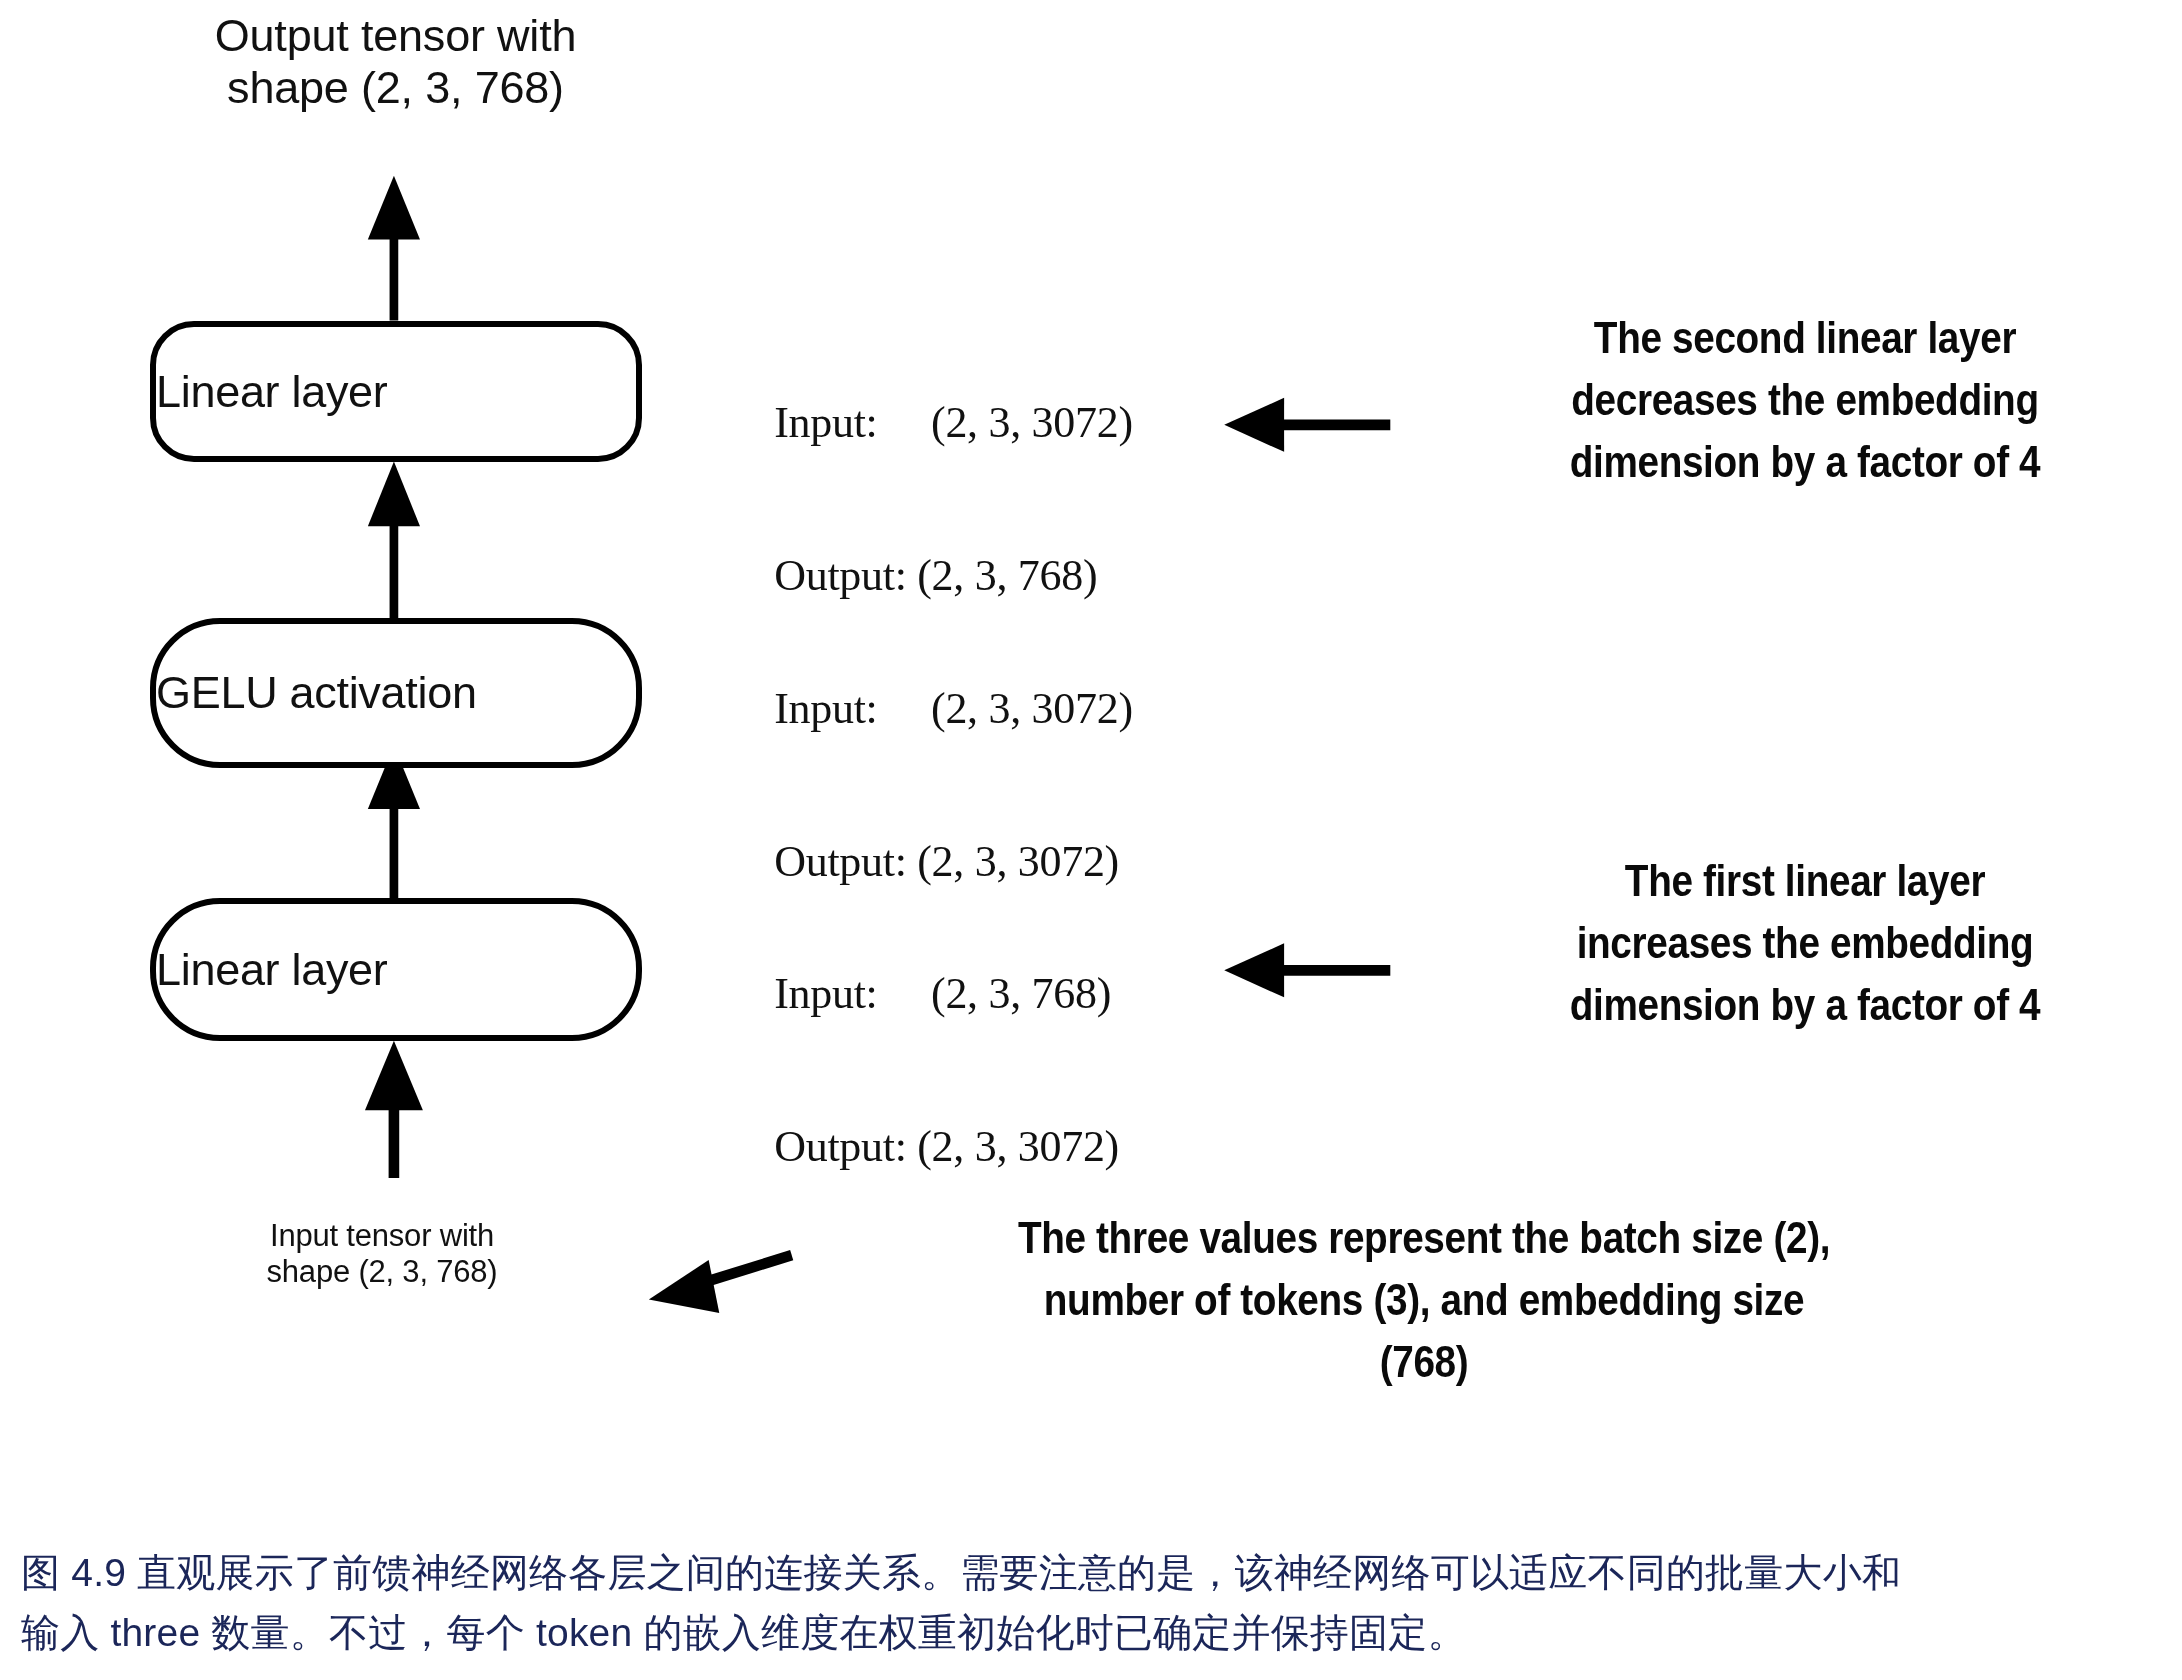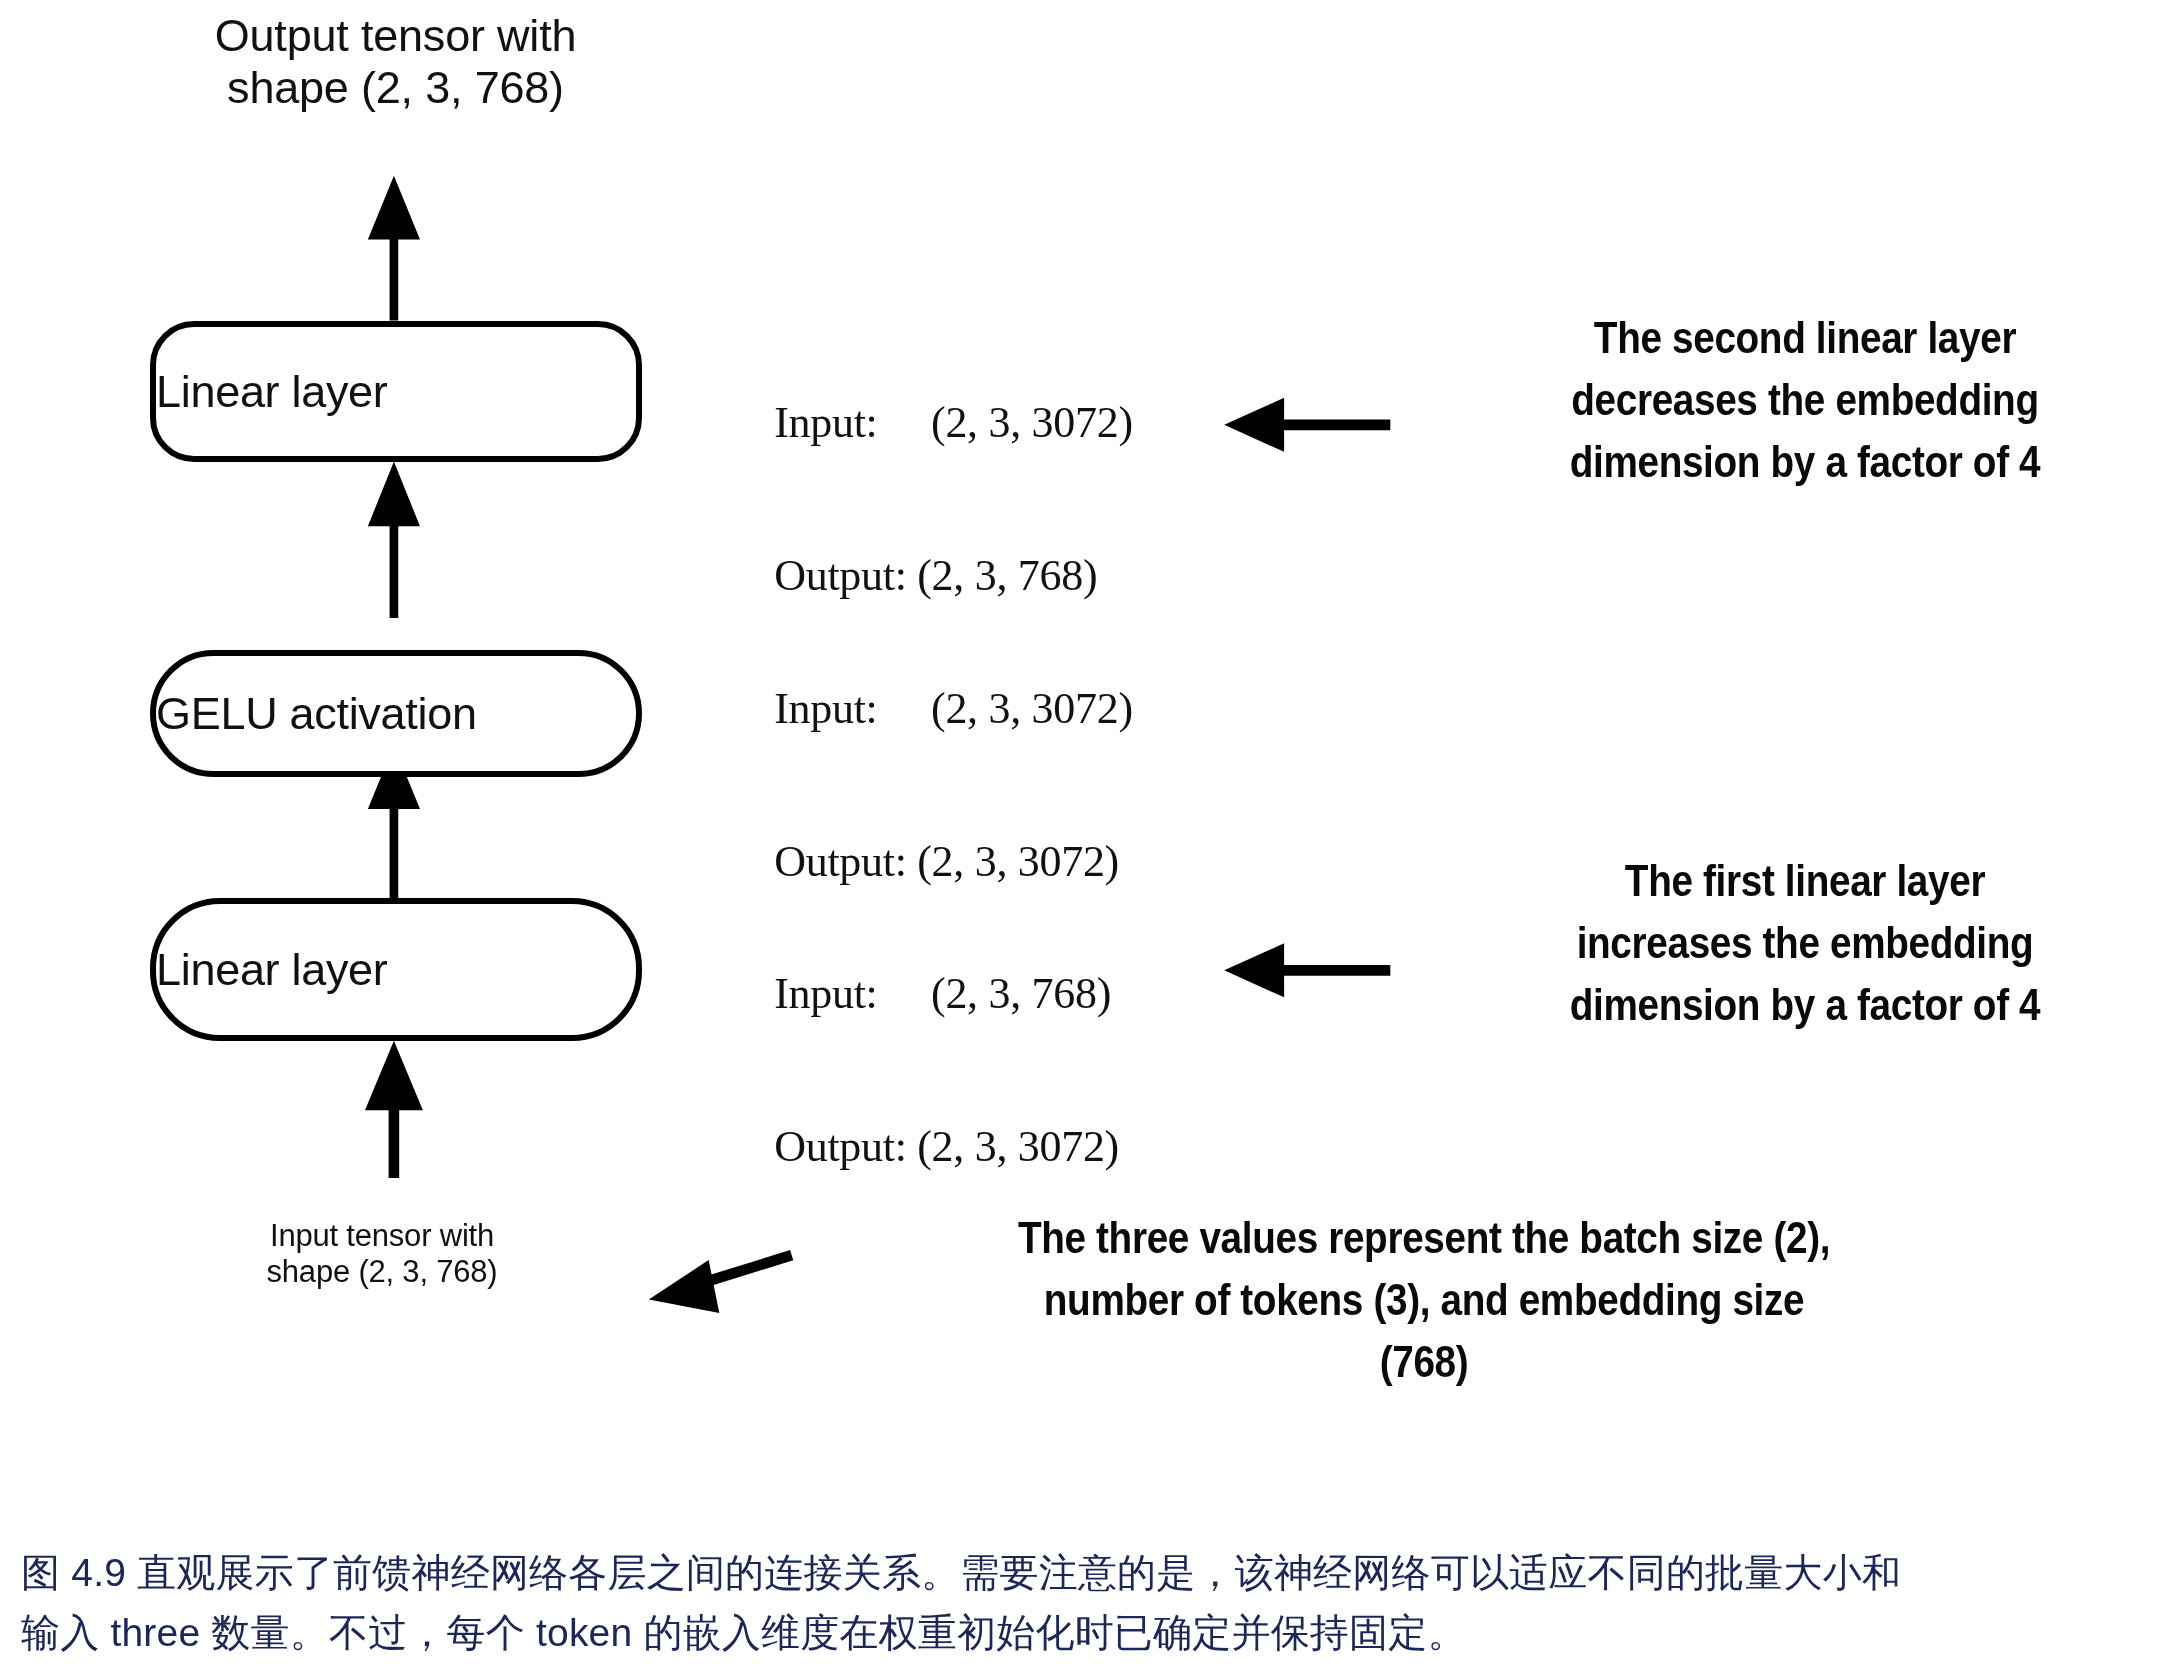--- a/index.html
+++ b/index.html
@@ -146,21 +146,21 @@
     </g>
   </svg>
 
   <div class="abs plain-label" style="left:106px; top:9.7px; width:579px; text-align:center; font-size:45px;">Output tensor with
 shape (2, 3, 768)</div>
 
   <div class="node pill-soft" style="left:150px; top:321px; width:492px; height:141px;">
     <span class="box-label">Linear layer</span>
   </div>
 
-  <div class="node pill-round" style="left:150px; top:618px; width:492px; height:127px;margin-top:32px;">
+  <div class="node pill-round" style="left:150px; top:618px; width:492px; height:150px;">
     <span class="box-label">GELU activation</span>
   </div>
 
   <div class="node pill-round" style="left:150px; top:898px; width:492px; height:143px;">
     <span class="box-label">Linear layer</span>
   </div>
 
   <div class="abs io-block" style="left:710px; top:346px;">
     <span class="io-row">
       <span>Input:</span><span>&nbsp;&nbsp;&nbsp;&nbsp;&nbsp;</span><span>(2, 3, 3072)</span>

